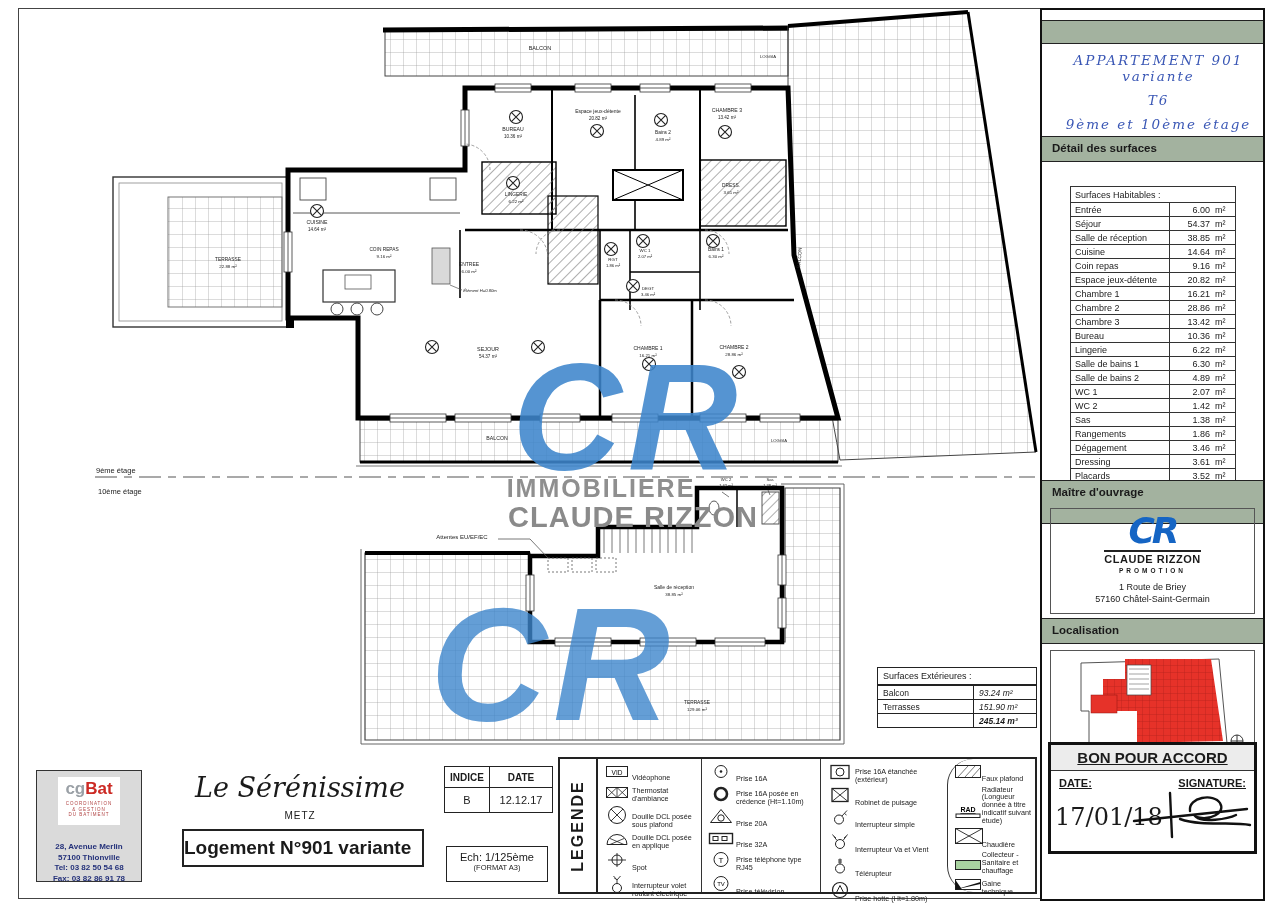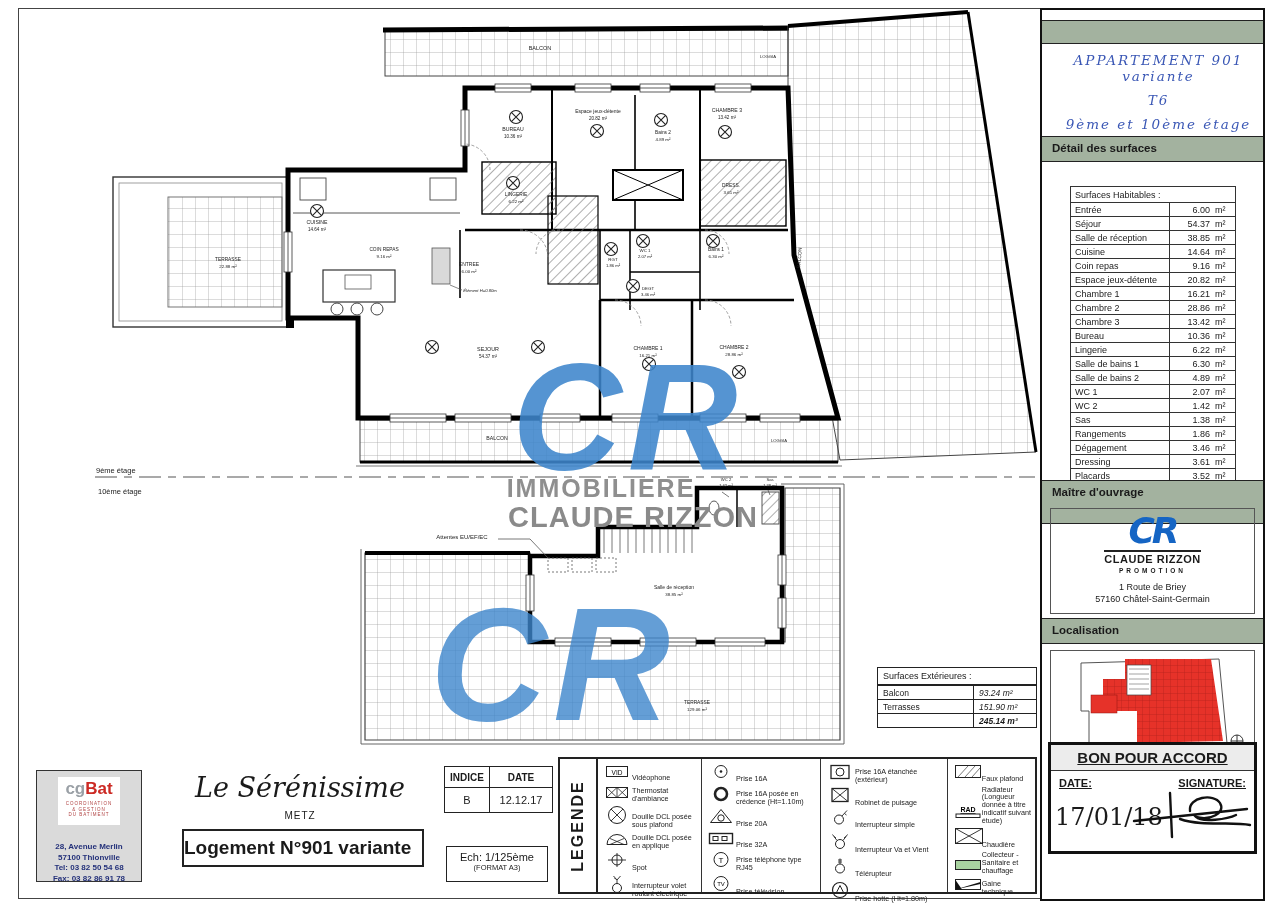--- a/index.html
+++ b/index.html
@@ -59,21 +59,21 @@
   #indice tr.h td{font-weight:bold;height:18px;}
   #indice td.c1{width:42px;} #indice td.c2{width:60px;} #indice tr.v td{height:22px;font-size:11px;}
   #ech{left:446px;top:846px;width:100px;height:34px;border:1.5px solid #222;text-align:center;}
   #ech .l1{font-size:11px;margin-top:4px;} #ech .l2{font-size:7.5px;}
   #legend{left:558px;top:757px;width:479px;height:137px;border:2px solid #222;display:flex;box-sizing:border-box;}
   #leg-label{width:36px;border-right:2px solid #222;position:relative;flex:none;}
   #leg-label span{position:absolute;left:50%;top:50%;transform:translate(-50%,-50%) rotate(-90deg);
     font-weight:bold;font-size:16px;letter-spacing:2px;}
   .lcol{padding:5px 2px 0 6px;box-sizing:border-box;}
   .lcol.b{border-left:1px solid #333;}
-  #lc1{width:104px;} #lc2{width:120px;} #lc3{width:128px;} #lc4{width:89px;}
+  #lc1{width:104px;} #lc2{width:120px;} #lc3{width:128px;} #lc4{width:89px;border-radius:26px;}
   .li{display:flex;align-items:flex-end;margin-bottom:2.5px;}
   .li .ic{flex:none;width:26px;text-align:center;}
   .li .tx{font-size:7.2px;line-height:7.8px;padding-left:2px;}
   svg text{font-family:"Liberation Sans",sans-serif;}
 </style>
 </head>
 <body>
 
 <div class="abs" id="sheet-border"></div>
 

